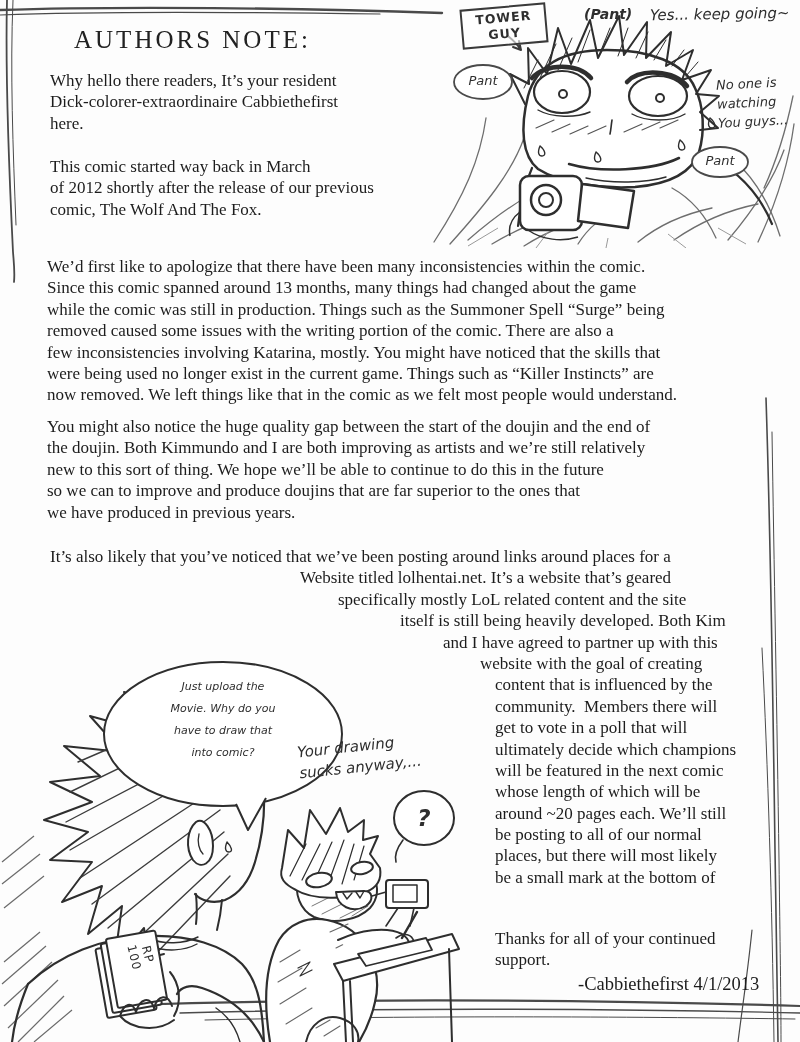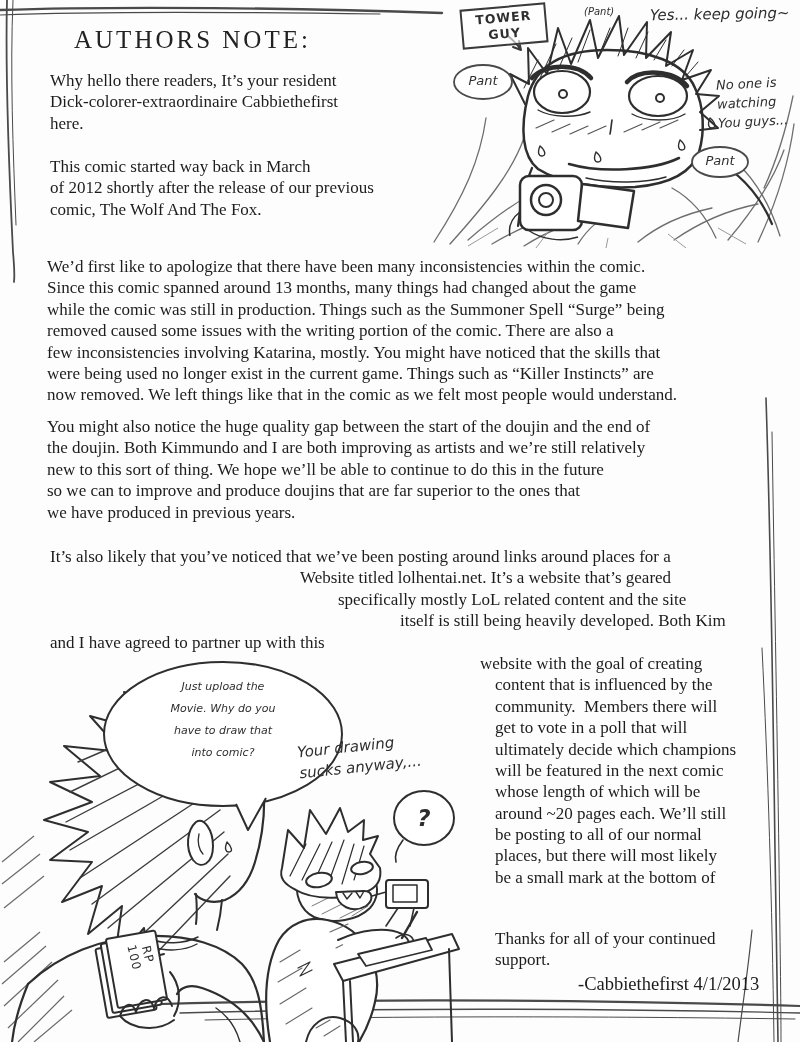--- a/index.html
+++ b/index.html
@@ -13,21 +13,21 @@
     position:absolute;left:74px;top:26px;
     font-size:25px;letter-spacing:3px;color:#222;
   }
   .para{
     position:absolute;font-size:17px;line-height:21.4px;
     white-space:pre-wrap;
   }
   .wrapped{position:absolute;left:50px;top:546px;font-size:17px;line-height:21.4px;}
   .wrapped .ln{white-space:pre-wrap;height:21.4px;}
   .i0{margin-left:0;} .i1{margin-left:250px;} .i2{margin-left:288px;}
-  .i3{margin-left:350px;} .i4{} .i5{margin-left:430px;}
+  .i3{margin-left:350px;} .i4{margin-left:393px;} .i5{margin-left:430px;}
   .i6{margin-left:445px;}
   .hw{
     position:absolute;font-family:"DejaVu Sans", sans-serif;font-style:italic;
     color:#2e2e2e;white-space:pre-wrap;line-height:1.25;
   }
   .bubble-label{text-align:center;}
   .tower-label{
     position:absolute;left:461px;top:6px;width:78px;padding:2px 2px;
     border:2px solid #3a3a3a;transform:rotate(-5deg);
     font-family:"DejaVu Sans", sans-serif;font-weight:600;font-size:12.5px;
@@ -182,21 +182,21 @@
       <path d="M92,212 C84,218 80,226 82,236" fill="none" stroke-width="1.5"></path>
     </g>
     <path d="M80,36 C86,41 90,45 93,50 M93,50 L85,47 M93,50 L91,41" stroke="#3a3a3a" stroke-width="2" fill="none" stroke-linecap="round"></path>
     <ellipse cx="55" cy="82" rx="29" ry="17" fill="#fff" stroke="#4a4a4a" stroke-width="1.8"></ellipse>
     <ellipse cx="292" cy="162" rx="28" ry="15" fill="#fff" stroke="#4a4a4a" stroke-width="1.8"></ellipse>
   </svg>
 
   <div class="tower-label">TOWER
 GUY</div>
 
-  <div class="hw" style="left:584px;top:6px;font-size:10px;">(Pant)</div>
+  <div class="hw" style="left:584px;top:6px;font-size:14px;font-weight:bold;">(Pant)</div>
   <div class="hw" style="left:650px;top:5px;font-size:15px;transform:rotate(-1deg);">Yes... keep going~</div>
   <div class="hw bubble-label" style="left:461px;top:73px;width:44px;font-size:13px;">Pant</div>
   <div class="hw" style="left:717px;top:74px;font-size:13px;line-height:19px;transform:rotate(-3deg);">No one is
 watching
 You guys...</div>
   <div class="hw bubble-label" style="left:697px;top:153px;width:46px;font-size:13px;">Pant</div>
 
   <svg class="abs" style="left:0;top:632px;" width="470" height="410" viewBox="0 0 470 410">
     <g stroke="#6a6a6a" stroke-width="1.2" fill="none">
       <path d="M4,330 L40,300"></path>

